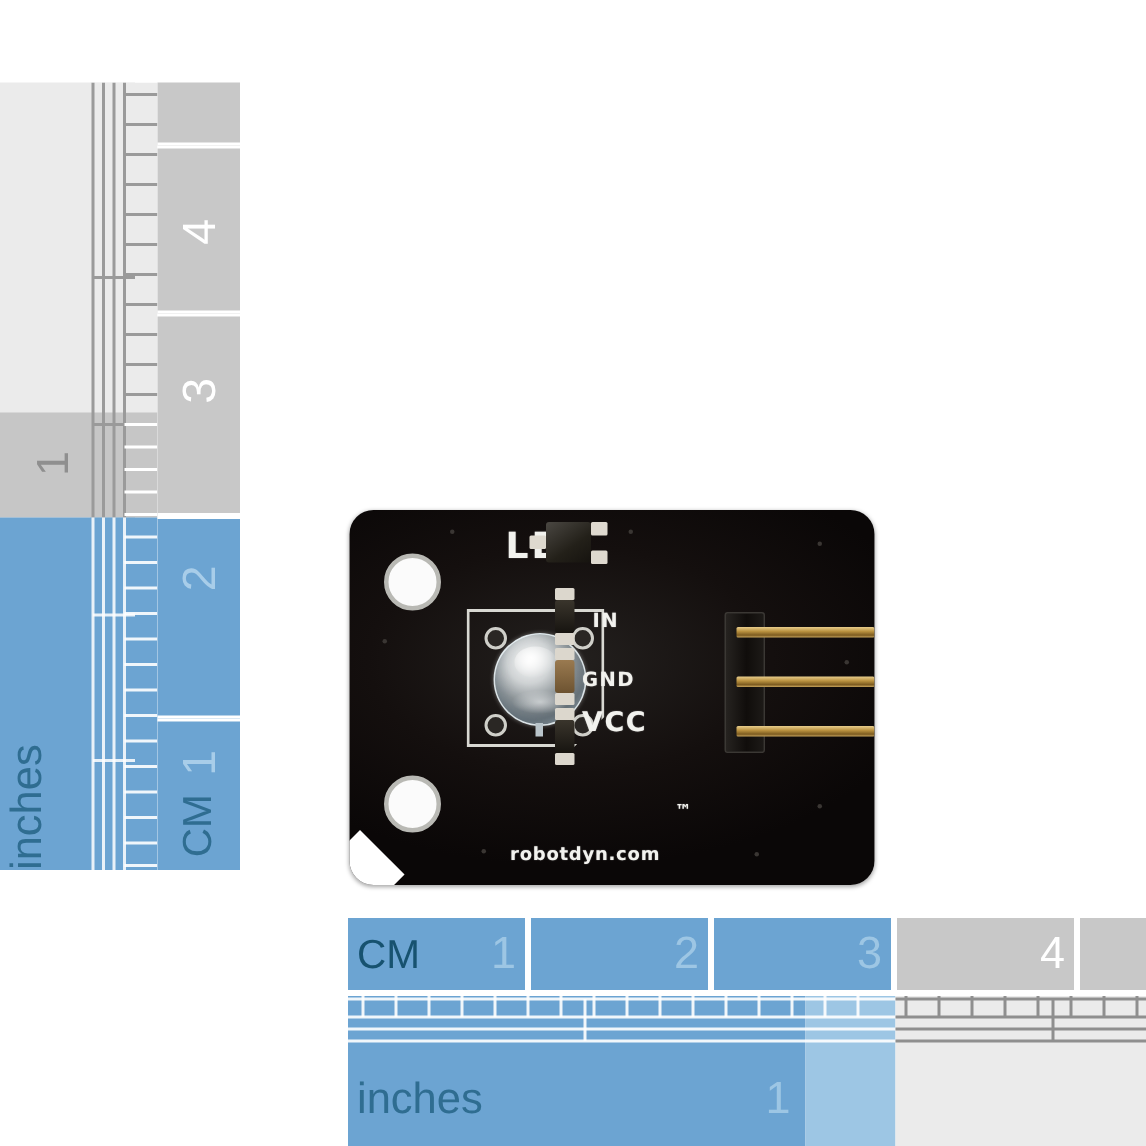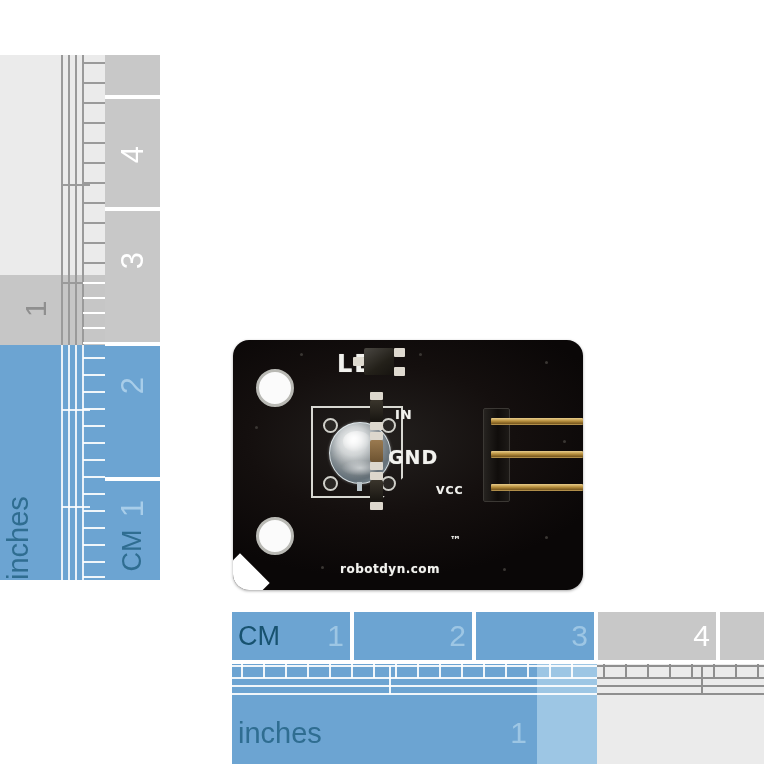--- a/index.html
+++ b/index.html
@@ -581,22 +581,22 @@
 
     <div class="res-pad" style="left:137px; top:92px;"></div>
     <div class="res" style="left:137px; top:100px; background:linear-gradient(180deg,#9a7a50,#6d5331);"></div>
     <div class="res-pad" style="left:137px; top:122px;"></div>
 
     <div class="res-pad" style="left:137px; top:132px;"></div>
     <div class="res" style="left:137px; top:140px; background:linear-gradient(180deg,#3a352c,#171410);"></div>
     <div class="res-pad" style="left:137px; top:162px;"></div>
 
     <div class="silk-text" style="left:162px; top:67px; font-size:13px; letter-spacing:1px;">IN</div>
-    <div class="silk-text" style="left:155px; top:106px; font-size:19px; letter-spacing:1px;">GND</div>
-    <div class="silk-text" style="left:155px; top:144px; font-size:11px; letter-spacing:1px;margin-left:48px;">VCC</div>
+    <div class="silk-text" style="left:155px; top:106px; font-size:13px; letter-spacing:1px;">GND</div>
+    <div class="silk-text" style="left:155px; top:131px; font-size:18px; letter-spacing:1px;">VCC</div>
 
     <div class="pin-header-body"></div>
     <div class="pin" style="left:258px; top:78px; width:92px;"></div>
     <div class="pin" style="left:258px; top:111px; width:92px;"></div>
     <div class="pin" style="left:258px; top:144px; width:92px;"></div>
 
     <div class="silk-text" style="left:217px; top:194px; font-size:11px; letter-spacing:0;">™</div>
     <div class="silk-text" style="left:107px; top:222px; font-size:12px; letter-spacing:0.5px; font-weight:bold;">robotdyn.com</div>
 
     <div class="via" style="left:67px; top:13px;"></div>

